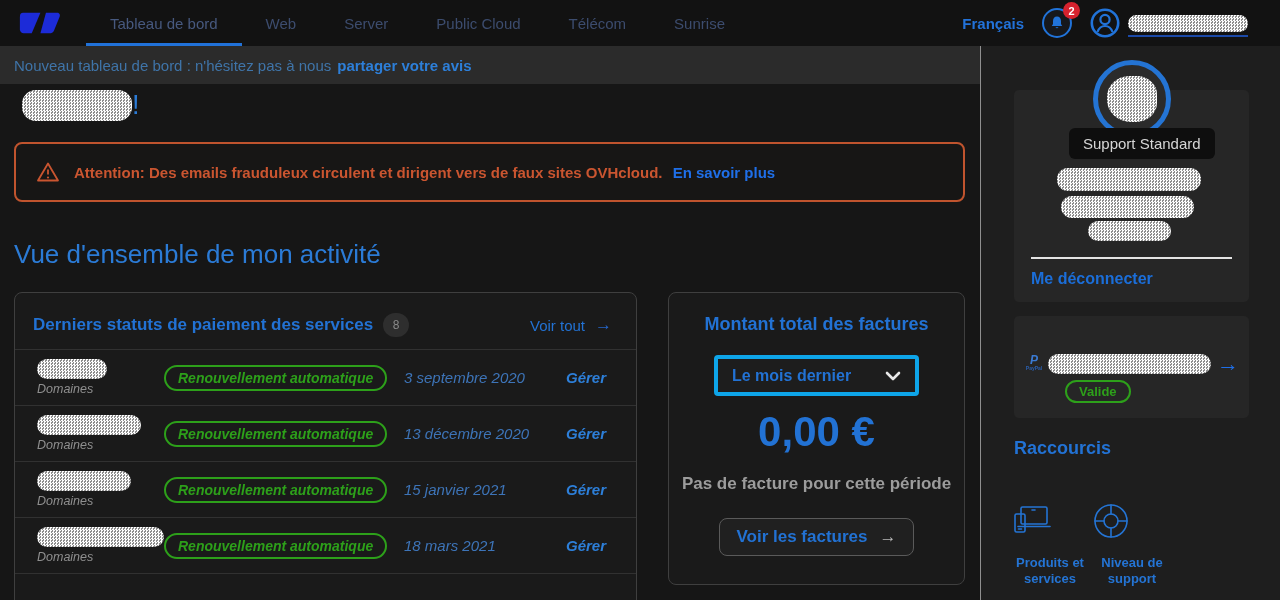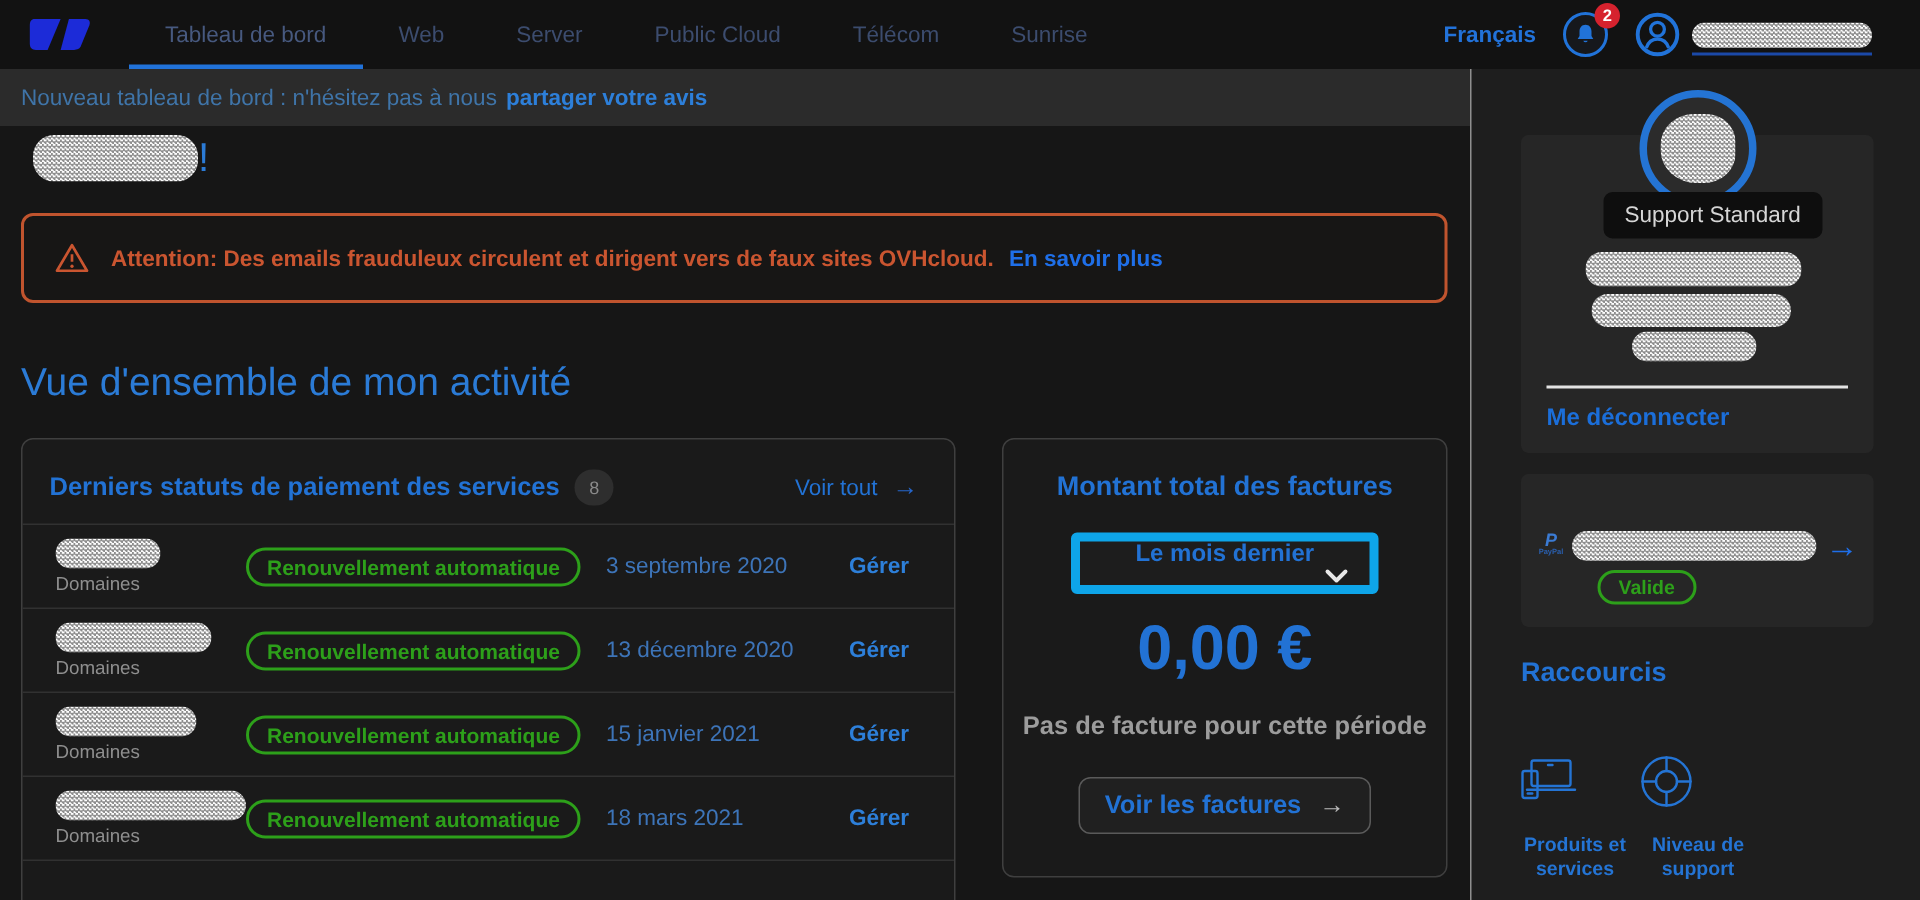--- a/index.html
+++ b/index.html
@@ -48,37 +48,37 @@
   .section-title { position:absolute; left:14px; top:239px; font-size:26px; font-weight:400; color:#2b7bd6; }
 
   .card { background:#1a1a1a; border:1px solid #3f3f3f; border-radius:8px; }
   .card-services { position:absolute; left:14px; top:292px; width:623px; height:330px; }
   .cs-header { display:flex; align-items:center; padding:20px 24px 12px 18px; }
   .cs-title { font-size:17px; font-weight:bold; color:#2272d4; }
   .cs-count { margin-left:10px; background:#2e2e2e; color:#8a8a8a; font-size:12px; min-width:26px; height:24px; border-radius:13px; display:flex; align-items:center; justify-content:center; }
   .cs-viewall { margin-left:auto; display:flex; align-items:center; gap:10px; cursor:pointer; }
   .cs-viewall-label { color:#2272d4; font-size:15px; }
   .arrow-blue { color:#2565c9; font-size:17px; }
-  .service-row { display:grid; grid-template-columns:127px 236px 1fr 70px; align-items:center; height:56px; margin:0 0 0 0; padding-left:22px; border-top:1px solid #313131; }
+  .service-row { display:grid; grid-template-columns:127px 236px 1fr 70px; align-items:center; height:56px; margin:0 0 0 0; padding-left:22px; border-top:1px solid #313131;font-style:italic; }
   .service-row:first-child { border-top:none; }
   .rows-end { border-top:1px solid #313131; height:1px; }
   .svc-name-wrap { display:flex; flex-direction:column; gap:3px; }
   .svc-name { height:20px; }
   .service-row:nth-child(1) .svc-name { width:92px; }
   .service-row:nth-child(2) .svc-name { width:70px; }
   .service-row:nth-child(3) .svc-name { width:104px; }
   .service-row:nth-child(4) .svc-name { width:94px; }
   .svc-cat { font-size:12.5px; color:#8f8f8f; }
   .svc-badge { justify-self:start; border:2px solid #2da01a; color:#2da01a; font-size:14px; font-weight:bold; border-radius:15px; padding:3px 12px; }
   .svc-date { font-size:15px; color:#3d74b8; padding-left:4px; }
   .svc-action { color:#2d7fd9; font-size:15px; font-weight:bold; cursor:pointer; }
 
   .card-invoices { position:absolute; left:668px; top:292px; width:297px; height:293px; display:flex; flex-direction:column; align-items:center; }
   .ci-title { margin-top:21px; font-size:18px; font-weight:bold; color:#2272d4; }
-  .ci-select { margin-top:20px; width:205px; height:41px; border:6px solid #0ea5e9; border-radius:4px; background:#1d1d1d; display:flex; align-items:center; padding:0 14px; cursor:pointer;flex-direction:column; }
+  .ci-select { margin-top:20px; width:205px; height:41px; border:4px solid #0ea5e9; border-radius:4px; background:#1d1d1d; display:flex; align-items:center; padding:0 14px; cursor:pointer; }
   .ci-select-label { color:#2272d4; font-size:16px; font-weight:bold; }
   .ci-select svg { margin-left:auto; }
   .ci-amount { margin-top:12px; font-size:42px; font-weight:bold; color:#2272d4; }
   .ci-empty { margin-top:18px; font-size:17px; font-weight:bold; color:#9c9c9c; }
   .ci-btn { margin-top:24px; border:1px solid #5a5a5a; border-radius:8px; background:#202020; padding:8px 16px; display:flex; align-items:center; gap:12px; cursor:pointer; }
   .ci-btn-label { color:#2272d4; font-size:17px; font-weight:bold; }
   .arrow-grey { color:#b9b9b9; font-size:17px; }
 
   
   .sidebar { position:absolute; left:980px; top:46px; width:300px; height:554px; background:#1e1e1e; border-left:1px solid #8f8f8f; }

